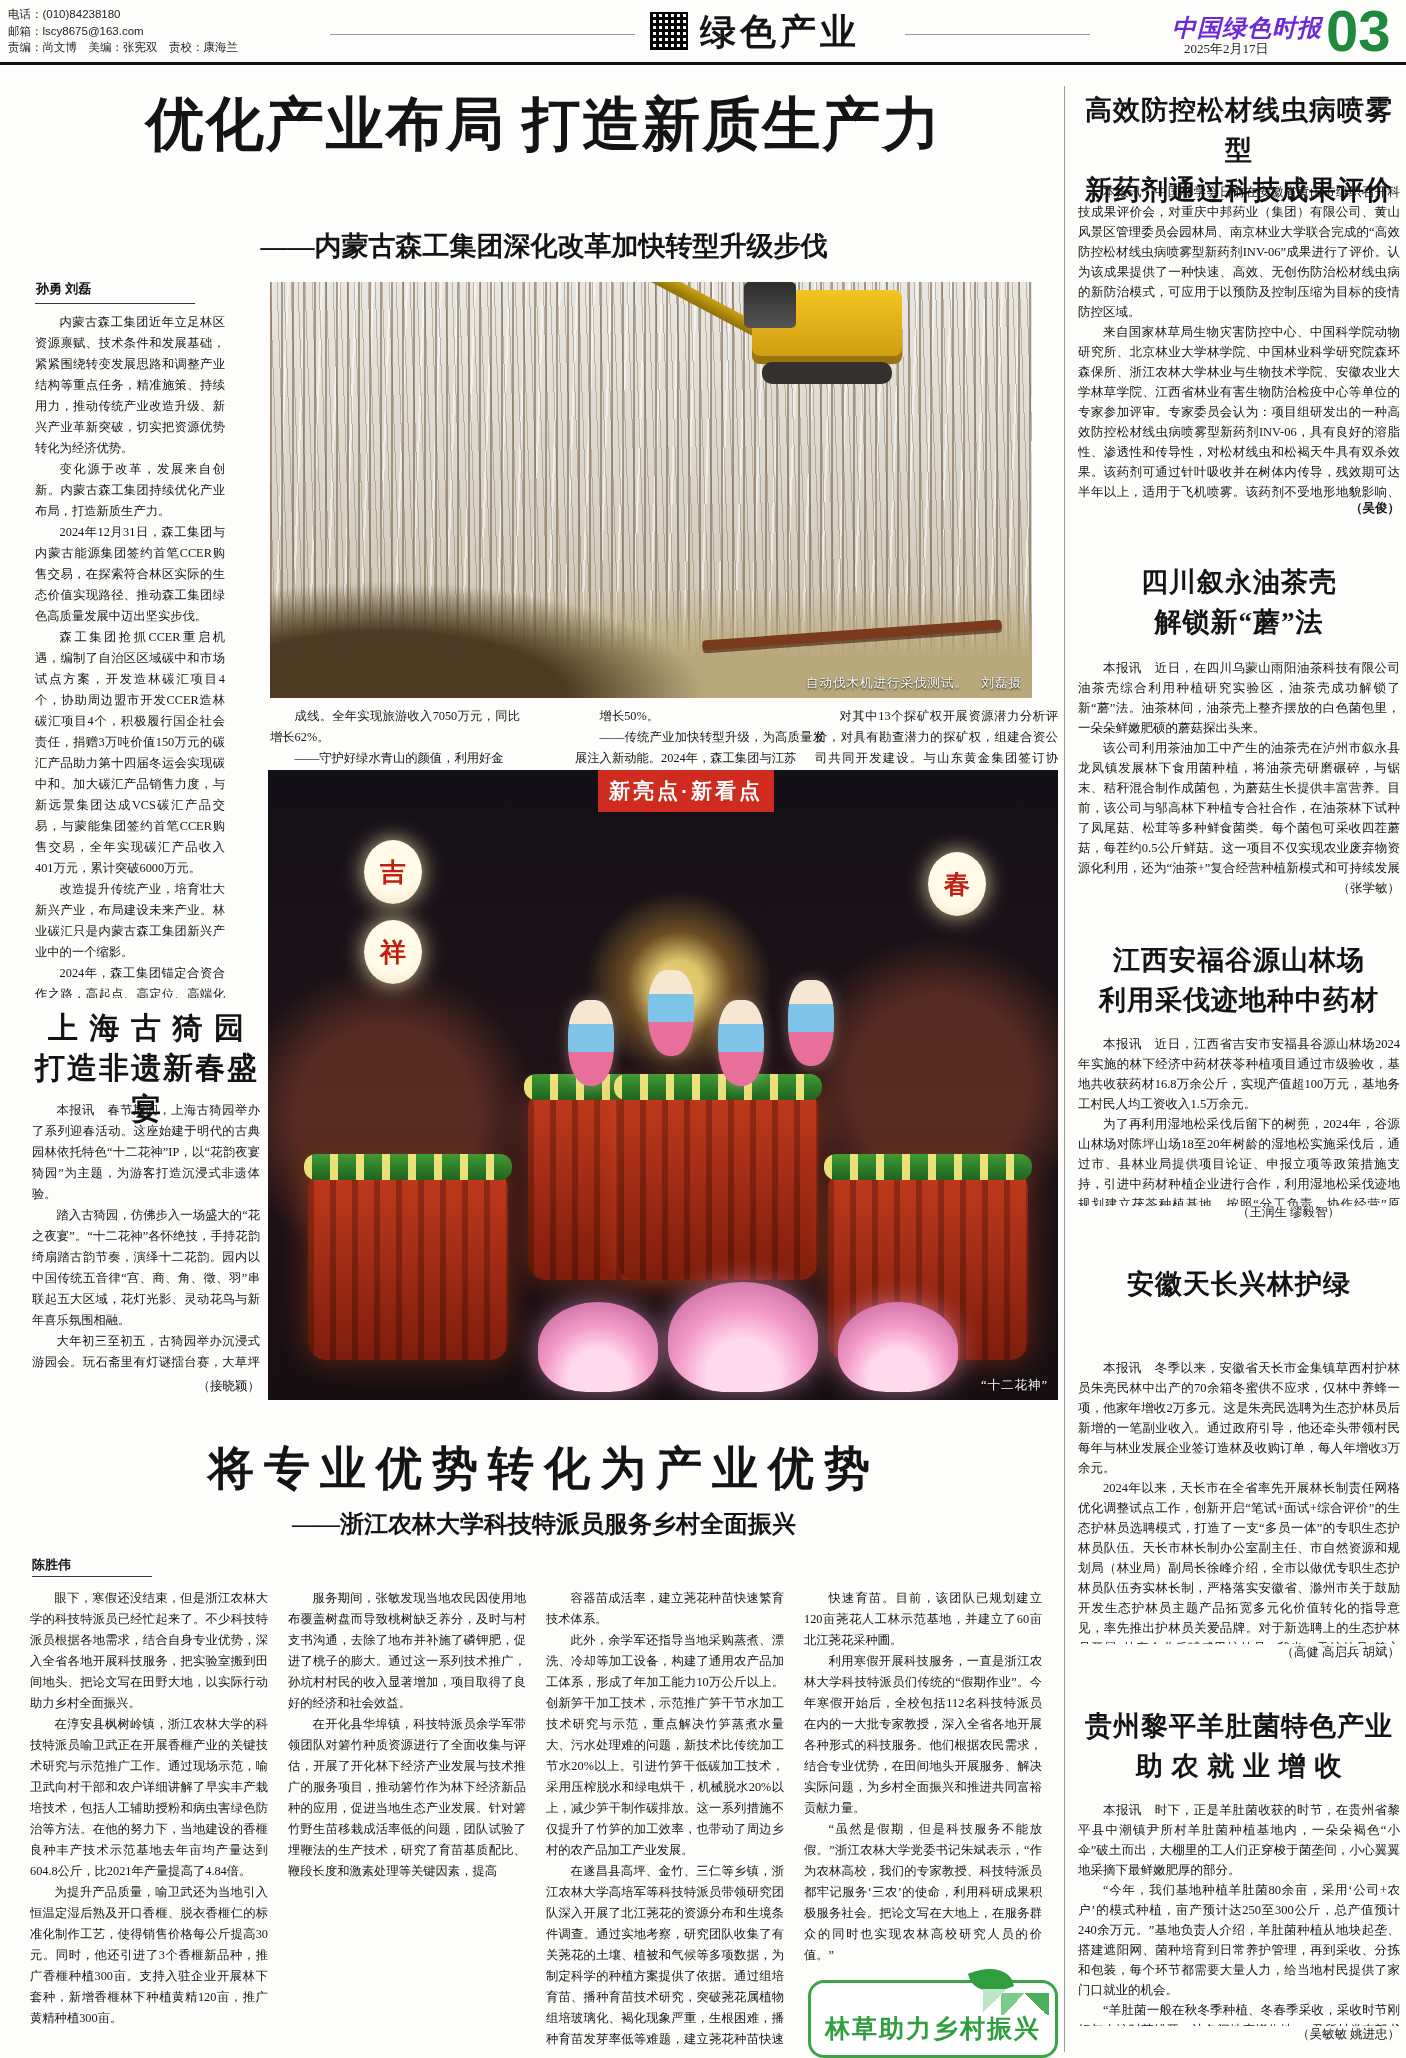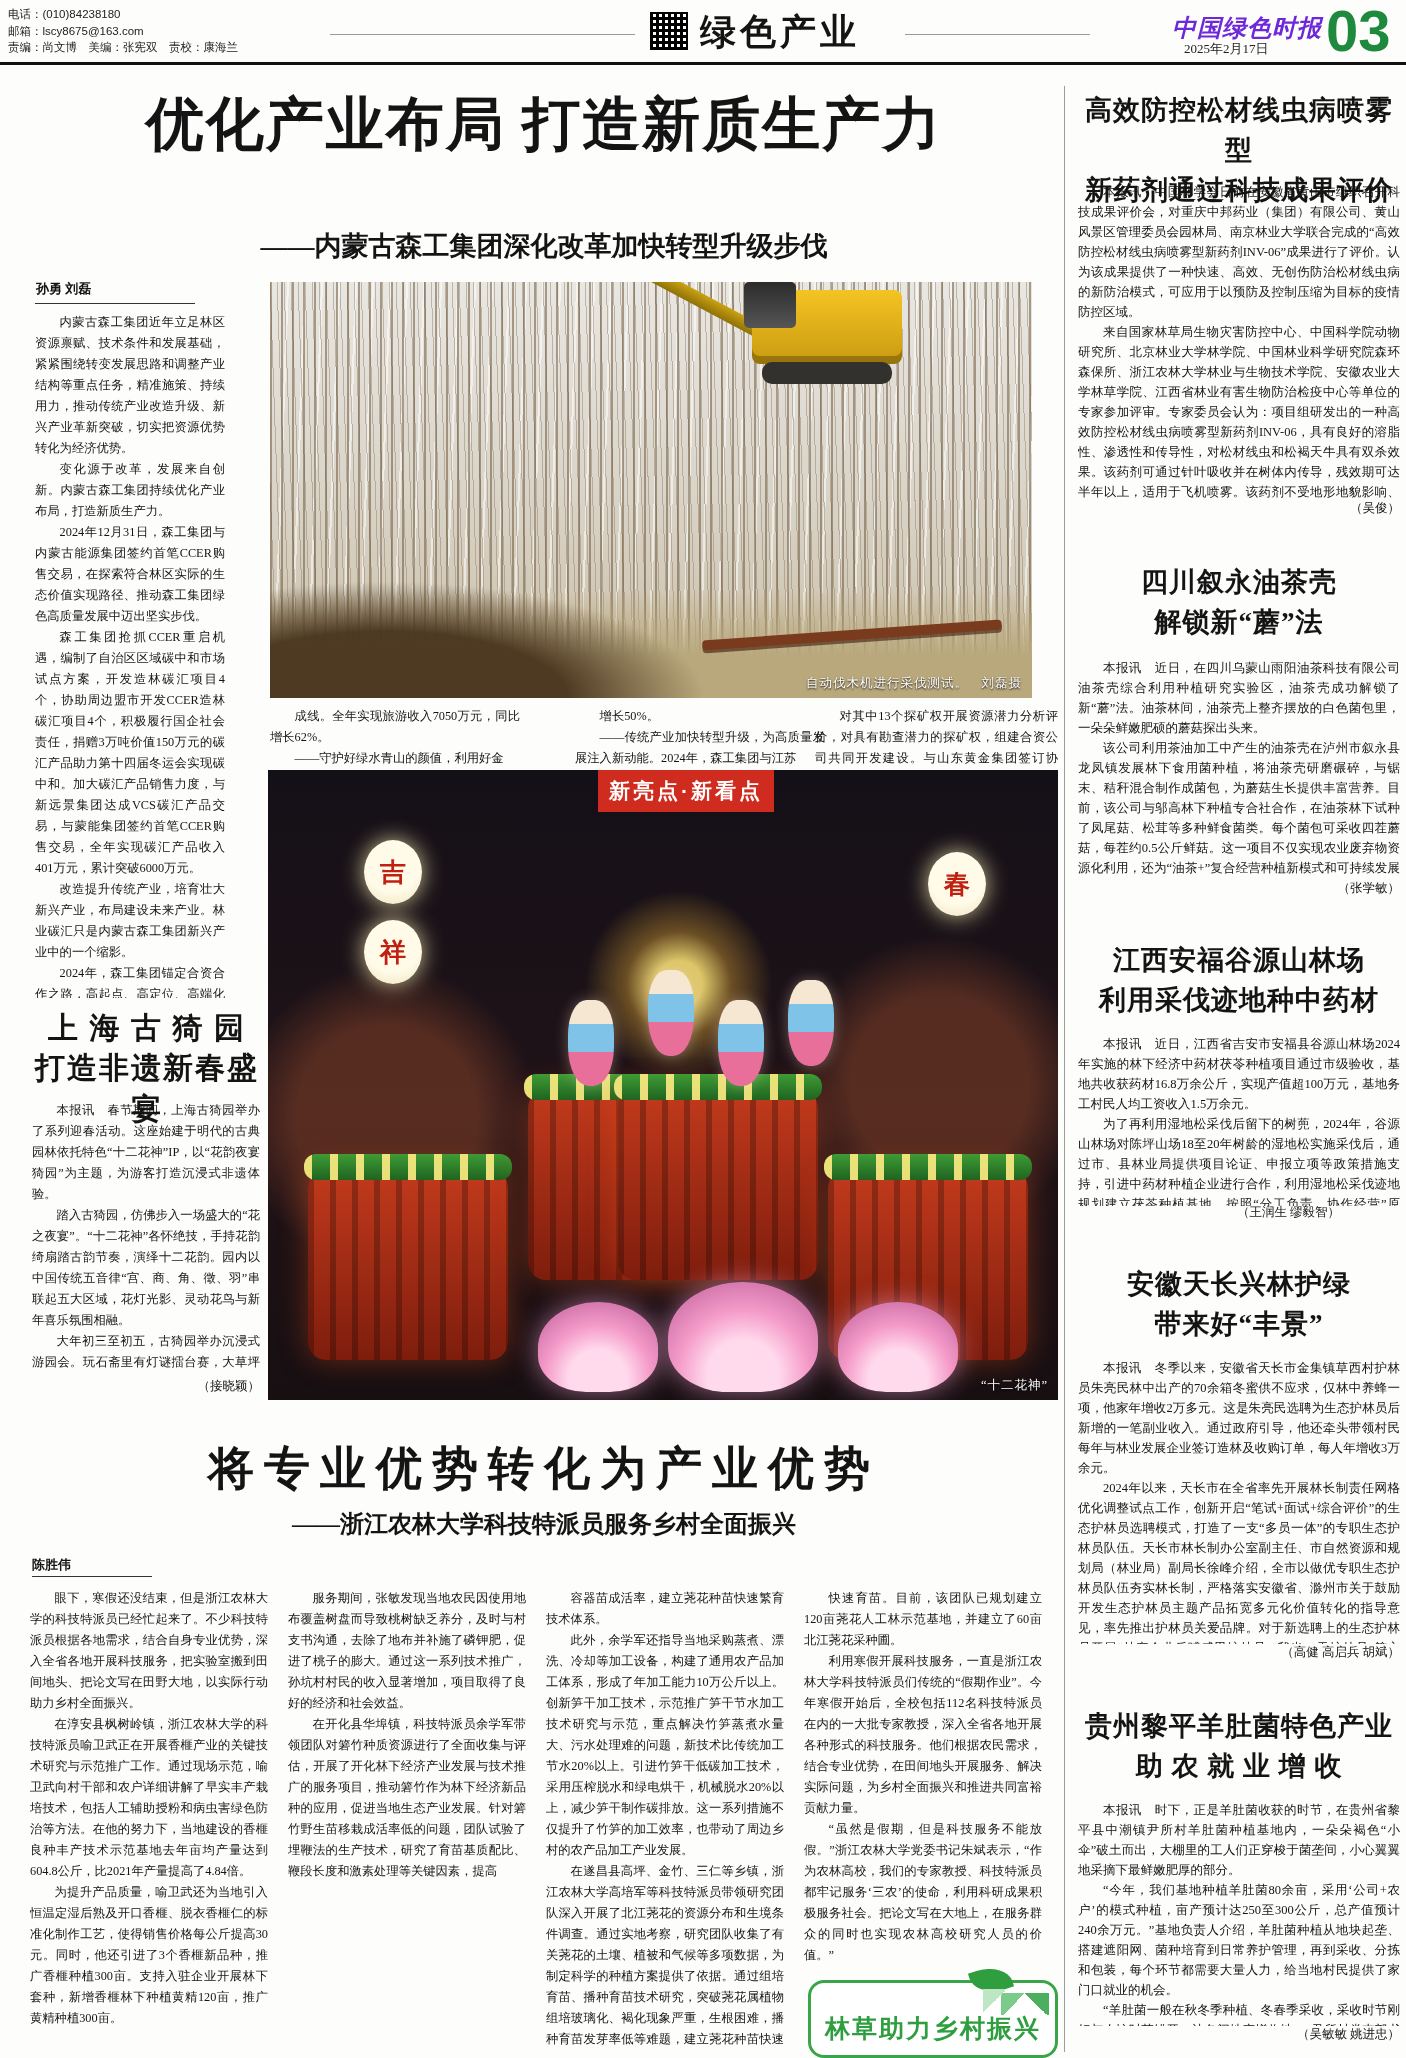--- a/index.html
+++ b/index.html
@@ -212,21 +212,21 @@
   <div class="abs vrule" style="left:1064px;top:86px;height:1966px;"></div>
 
   <div class="abs side-head" style="left:1078px;top:90px;">
     <div>高效防控松材线虫病喷雾型</div>
     <div>新药剂通过科技成果评价</div>
   </div>
   <div class="abs sidecol" style="left:1078px;top:182px;width:322px;height:318px;">
       <p>本报讯　中国林学会日前在安徽省黄山市组织召开科技成果评价会，对重庆中邦药业（集团）有限公司、黄山风景区管理委员会园林局、南京林业大学联合完成的“高效防控松材线虫病喷雾型新药剂INV-06”成果进行了评价。认为该成果提供了一种快速、高效、无创伤防治松材线虫病的新防治模式，可应用于以预防及控制压缩为目标的疫情防控区域。</p>
       <p>来自国家林草局生物灾害防控中心、中国科学院动物研究所、北京林业大学林学院、中国林业科学研究院森环森保所、浙江农林大学林业与生物技术学院、安徽农业大学林草学院、江西省林业有害生物防治检疫中心等单位的专家参加评审。专家委员会认为：项目组研发出的一种高效防控松材线虫病喷雾型新药剂INV-06，具有良好的溶脂性、渗透性和传导性，对松材线虫和松褐天牛具有双杀效果。该药剂可通过针叶吸收并在树体内传导，残效期可达半年以上，适用于飞机喷雾。该药剂不受地形地貌影响、工作效率高、防病效果好，2024年在安徽、山东、江西、湖北和四川五省多地飞防的林间药效试验防效达61.2%—81.2%。</p>
     </div>
-  <div class="abs sign" style="left:1078px;top:500px;width:322px;">（吴俊）</div>
+  <div class="abs sign" style="left:1078px;top:500px;width:322px;font-weight:bold;">（吴俊）</div>
 
   <div class="abs side-head" style="left:1078px;top:562px;">
     <div>四川叙永油茶壳</div>
     <div>解锁新“蘑”法</div>
   </div>
   <div class="abs sidecol" style="left:1078px;top:658px;width:322px;height:222px;">
       <p>本报讯　近日，在四川乌蒙山雨阳油茶科技有限公司油茶壳综合利用种植研究实验区，油茶壳成功解锁了新“蘑”法。油茶林间，油茶壳上整齐摆放的白色菌包里，一朵朵鲜嫩肥硕的蘑菇探出头来。</p>
       <p>该公司利用茶油加工中产生的油茶壳在泸州市叙永县龙凤镇发展林下食用菌种植，将油茶壳研磨碾碎，与锯末、秸秆混合制作成菌包，为蘑菇生长提供丰富营养。目前，该公司与邬高林下种植专合社合作，在油茶林下试种了凤尾菇、松茸等多种鲜食菌类。每个菌包可采收四茬蘑菇，每茬约0.5公斤鲜菇。这一项目不仅实现农业废弃物资源化利用，还为“油茶+”复合经营种植新模式和可持续发展提供了新思路。</p>
     </div>
   <div class="abs sign" style="left:1078px;top:880px;width:322px;">（张学敏）</div>
@@ -236,21 +236,20 @@
     <div>利用采伐迹地种中药材</div>
   </div>
   <div class="abs sidecol" style="left:1078px;top:1034px;width:322px;height:172px;">
       <p>本报讯　近日，江西省吉安市安福县谷源山林场2024年实施的林下经济中药材茯苓种植项目通过市级验收，基地共收获药材16.8万余公斤，实现产值超100万元，基地务工村民人均工资收入1.5万余元。</p>
       <p>为了再利用湿地松采伐后留下的树蔸，2024年，谷源山林场对陈坪山场18至20年树龄的湿地松实施采伐后，通过市、县林业局提供项目论证、申报立项等政策措施支持，引进中药材种植企业进行合作，利用湿地松采伐迹地规划建立茯苓种植基地，按照“分工负责、协作经营”原则，实现互惠共赢。同时，基地还优先聘用附近村民，通过开展培训，帮助村民掌握茯苓栽培、管理、采收等生产技能。</p>
     </div>
   <div class="abs sign" style="left:1018px;top:1204px;width:322px;">（王润生 缪毅智）</div>
 
   <div class="abs side-head" style="left:1078px;top:1264px;">
     <div>安徽天长兴林护绿</div>
-    <div>带来好“丰景”</div>
   </div>
   <div class="abs sidecol" style="left:1078px;top:1358px;width:322px;height:286px;">
       <p>本报讯　冬季以来，安徽省天长市金集镇草西村护林员朱亮民林中出产的70余箱冬蜜供不应求，仅林中养蜂一项，他家年增收2万多元。这是朱亮民选聘为生态护林员后新增的一笔副业收入。通过政府引导，他还牵头带领村民每年与林业发展企业签订造林及收购订单，每人年增收3万余元。</p>
       <p>2024年以来，天长市在全省率先开展林长制责任网格优化调整试点工作，创新开启“笔试+面试+综合评价”的生态护林员选聘模式，打造了一支“多员一体”的专职生态护林员队伍。天长市林长制办公室副主任、市自然资源和规划局（林业局）副局长徐峰介绍，全市以做优专职生态护林员队伍夯实林长制，严格落实安徽省、滁州市关于鼓励开发生态护林员主题产品拓宽多元化价值转化的指导意见，率先推出护林员关爱品牌。对于新选聘上的生态护林员开展“林产企业反哺感恩护林员”“我当一天护林员”等主题实践活动，加速推进生态护林员工作生态价值和社会价值转化进程。</p>
     </div>
   <div class="abs sign" style="left:1078px;top:1644px;width:322px;">（高健 高启兵 胡斌）</div>
 
   <div class="abs side-head" style="left:1078px;top:1706px;">
     <div>贵州黎平羊肚菌特色产业</div>
     <div>助 农 就 业 增 收</div>

